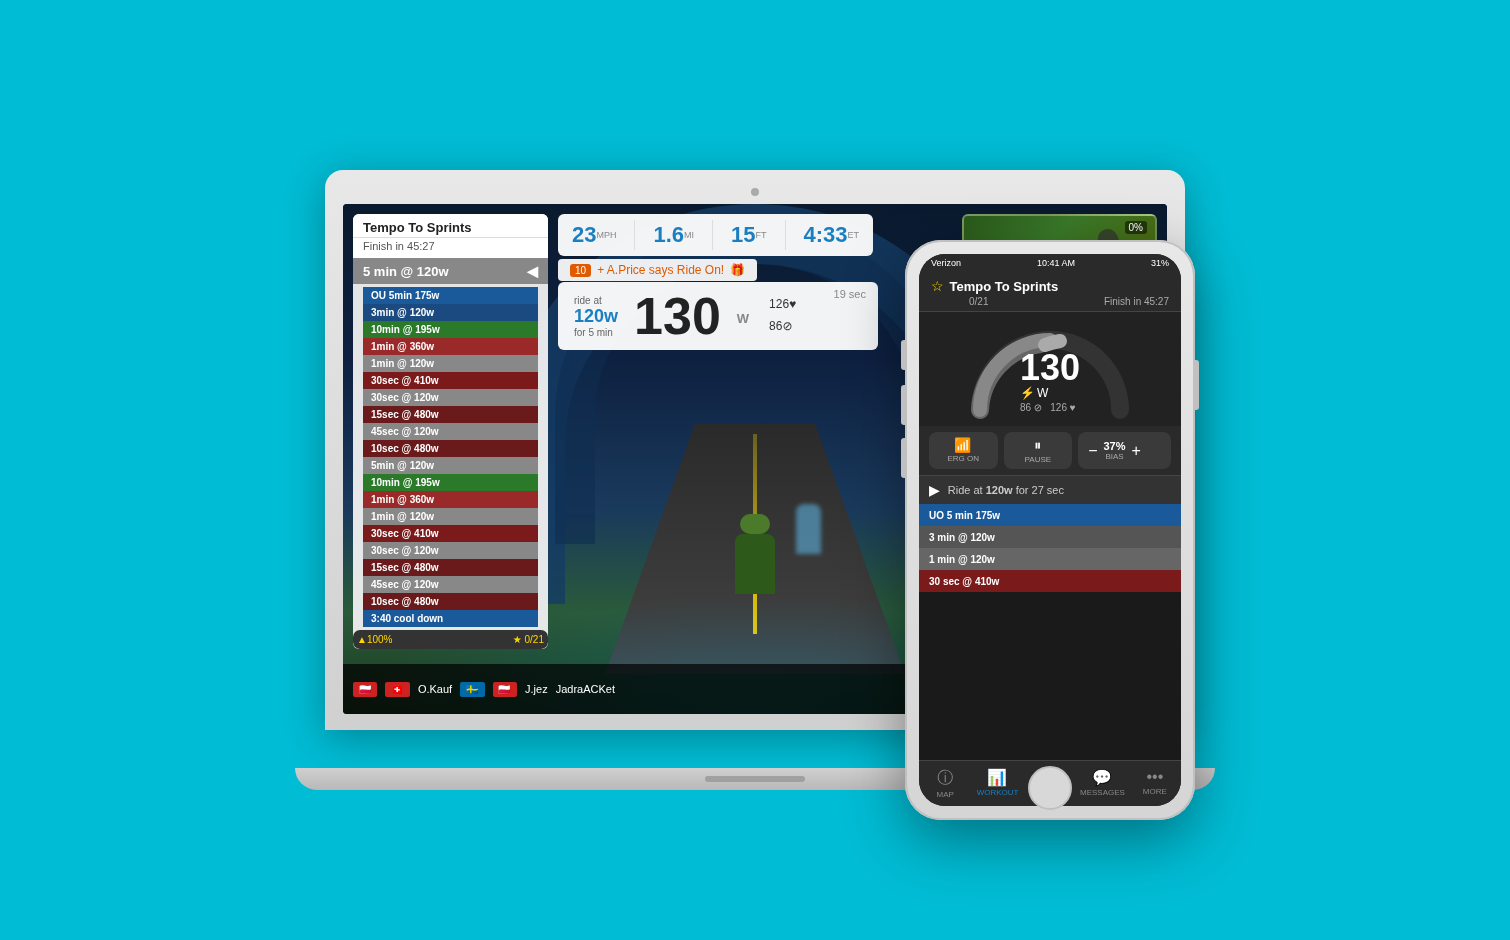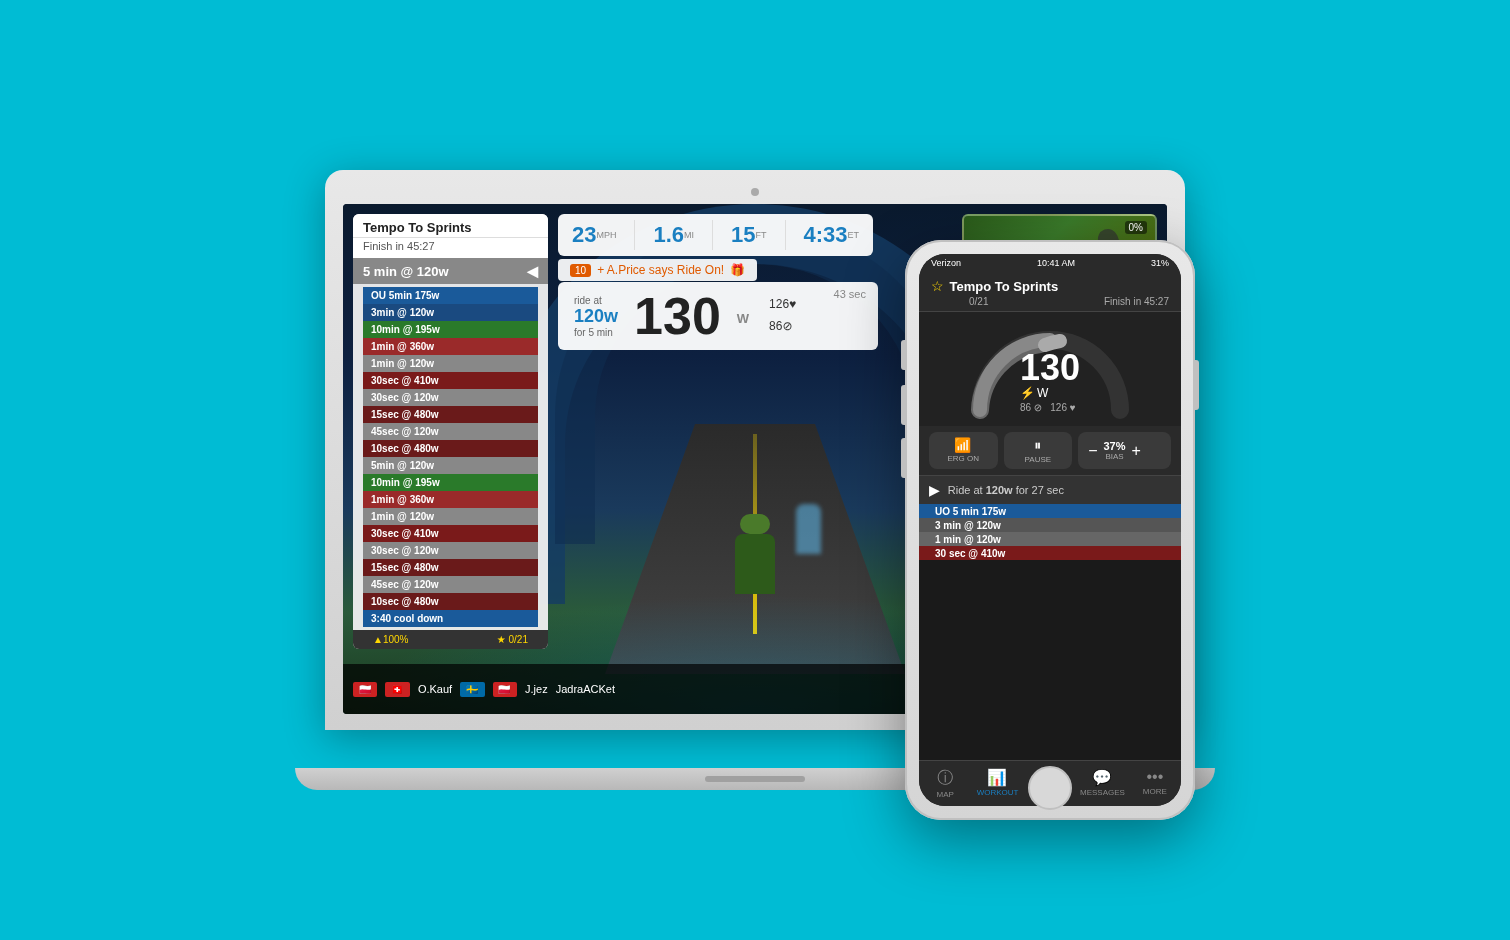--- a/index.html
+++ b/index.html
@@ -477,24 +477,24 @@
       font-size: 11px;
       color: #ccc;
     }
 
     
     .phone-steps {
       flex: 1;
       overflow: hidden;
     }
     .phone-step-row {
-      height: 14px;
-      display: flex;
-      align-items: center;
-      padding: 0 16px;
+      height: 22px;
+      display: flex;
+      align-items: center;
+      padding: 0 10px;
       font-size: 10px;
       color: white;
       font-weight: 600;
     }
 
     
     .phone-bottom-nav {
       background: #2a2a2a;
       display: flex;
       border-top: 1px solid #444;
@@ -571,21 +571,21 @@
               <div class="hud-step step-green">10min @ 195w</div>
               <div class="hud-step step-red">1min @ 360w</div>
               <div class="hud-step step-gray">1min @ 120w</div>
               <div class="hud-step step-dark-red">30sec @ 410w</div>
               <div class="hud-step step-gray">30sec @ 120w</div>
               <div class="hud-step step-maroon">15sec @ 480w</div>
               <div class="hud-step step-gray">45sec @ 120w</div>
               <div class="hud-step step-maroon">10sec @ 480w</div>
               <div class="hud-step step-blue">3:40 cool down</div>
             </div>
-          <div style="background:#333; color:#ffd700; font-size:10px; padding:4px 20px; display:flex; justify-content:space-between;">
+          <div style="background:#333; color:#ffd700; font-size:10px; padding:4px 4px; display:flex; justify-content:space-between;border-radius:7px;">
             <span>▲100%</span>
             <span>★ 0/21</span>
           </div>
         </div>
 
         <div class="hud-stats">
           <div class="stat-item">
             <div class="stat-value">23</div>
             <div class="stat-unit">mph</div>
           </div>
@@ -617,21 +617,21 @@
             <div>ride at</div>
             <div class="power-target-watts" style="font-size:18px;font-weight:700;color:#1a7fc1;">120w</div>
             <div>for 5 min</div>
           </div>
           <div style="font-size:52px;font-weight:900;color:#222;line-height:1;">130</div>
           <div style="font-size:13px;font-weight:700;color:#888;margin-top:4px;">W</div>
           <div style="font-size:12px;color:#333;line-height:1.8;margin-left:4px;">
             <div>126♥</div>
             <div>86⊘</div>
           </div>
-          <div class="power-timer" style="position:absolute;top:6px;right:12px;font-size:11px;color:#888;">43 sec</div>
+          <div class="power-timer" style="position:absolute;top:6px;right:12px;font-size:11px;color:#888;">19 sec</div>
         </div>
 
         <div class="mini-map">
           <div style="position:absolute;top:5px;right:8px;font-size:10px;color:white;background:rgba(0,0,0,0.5);padding:1px 4px;border-radius:3px;">0%</div>
           <div class="mini-map-road"></div>
           <div style="position:absolute;top:30px;right:30px;width:8px;height:8px;background:#ff6600;border-radius:50;"></div>
         </div>
 
         <div class="hud-bottom">
           <span style="color:#555;font-size:10px;padding:2px 6px;background:#cc2222;border-radius:2px;">🇵🇱</span>

